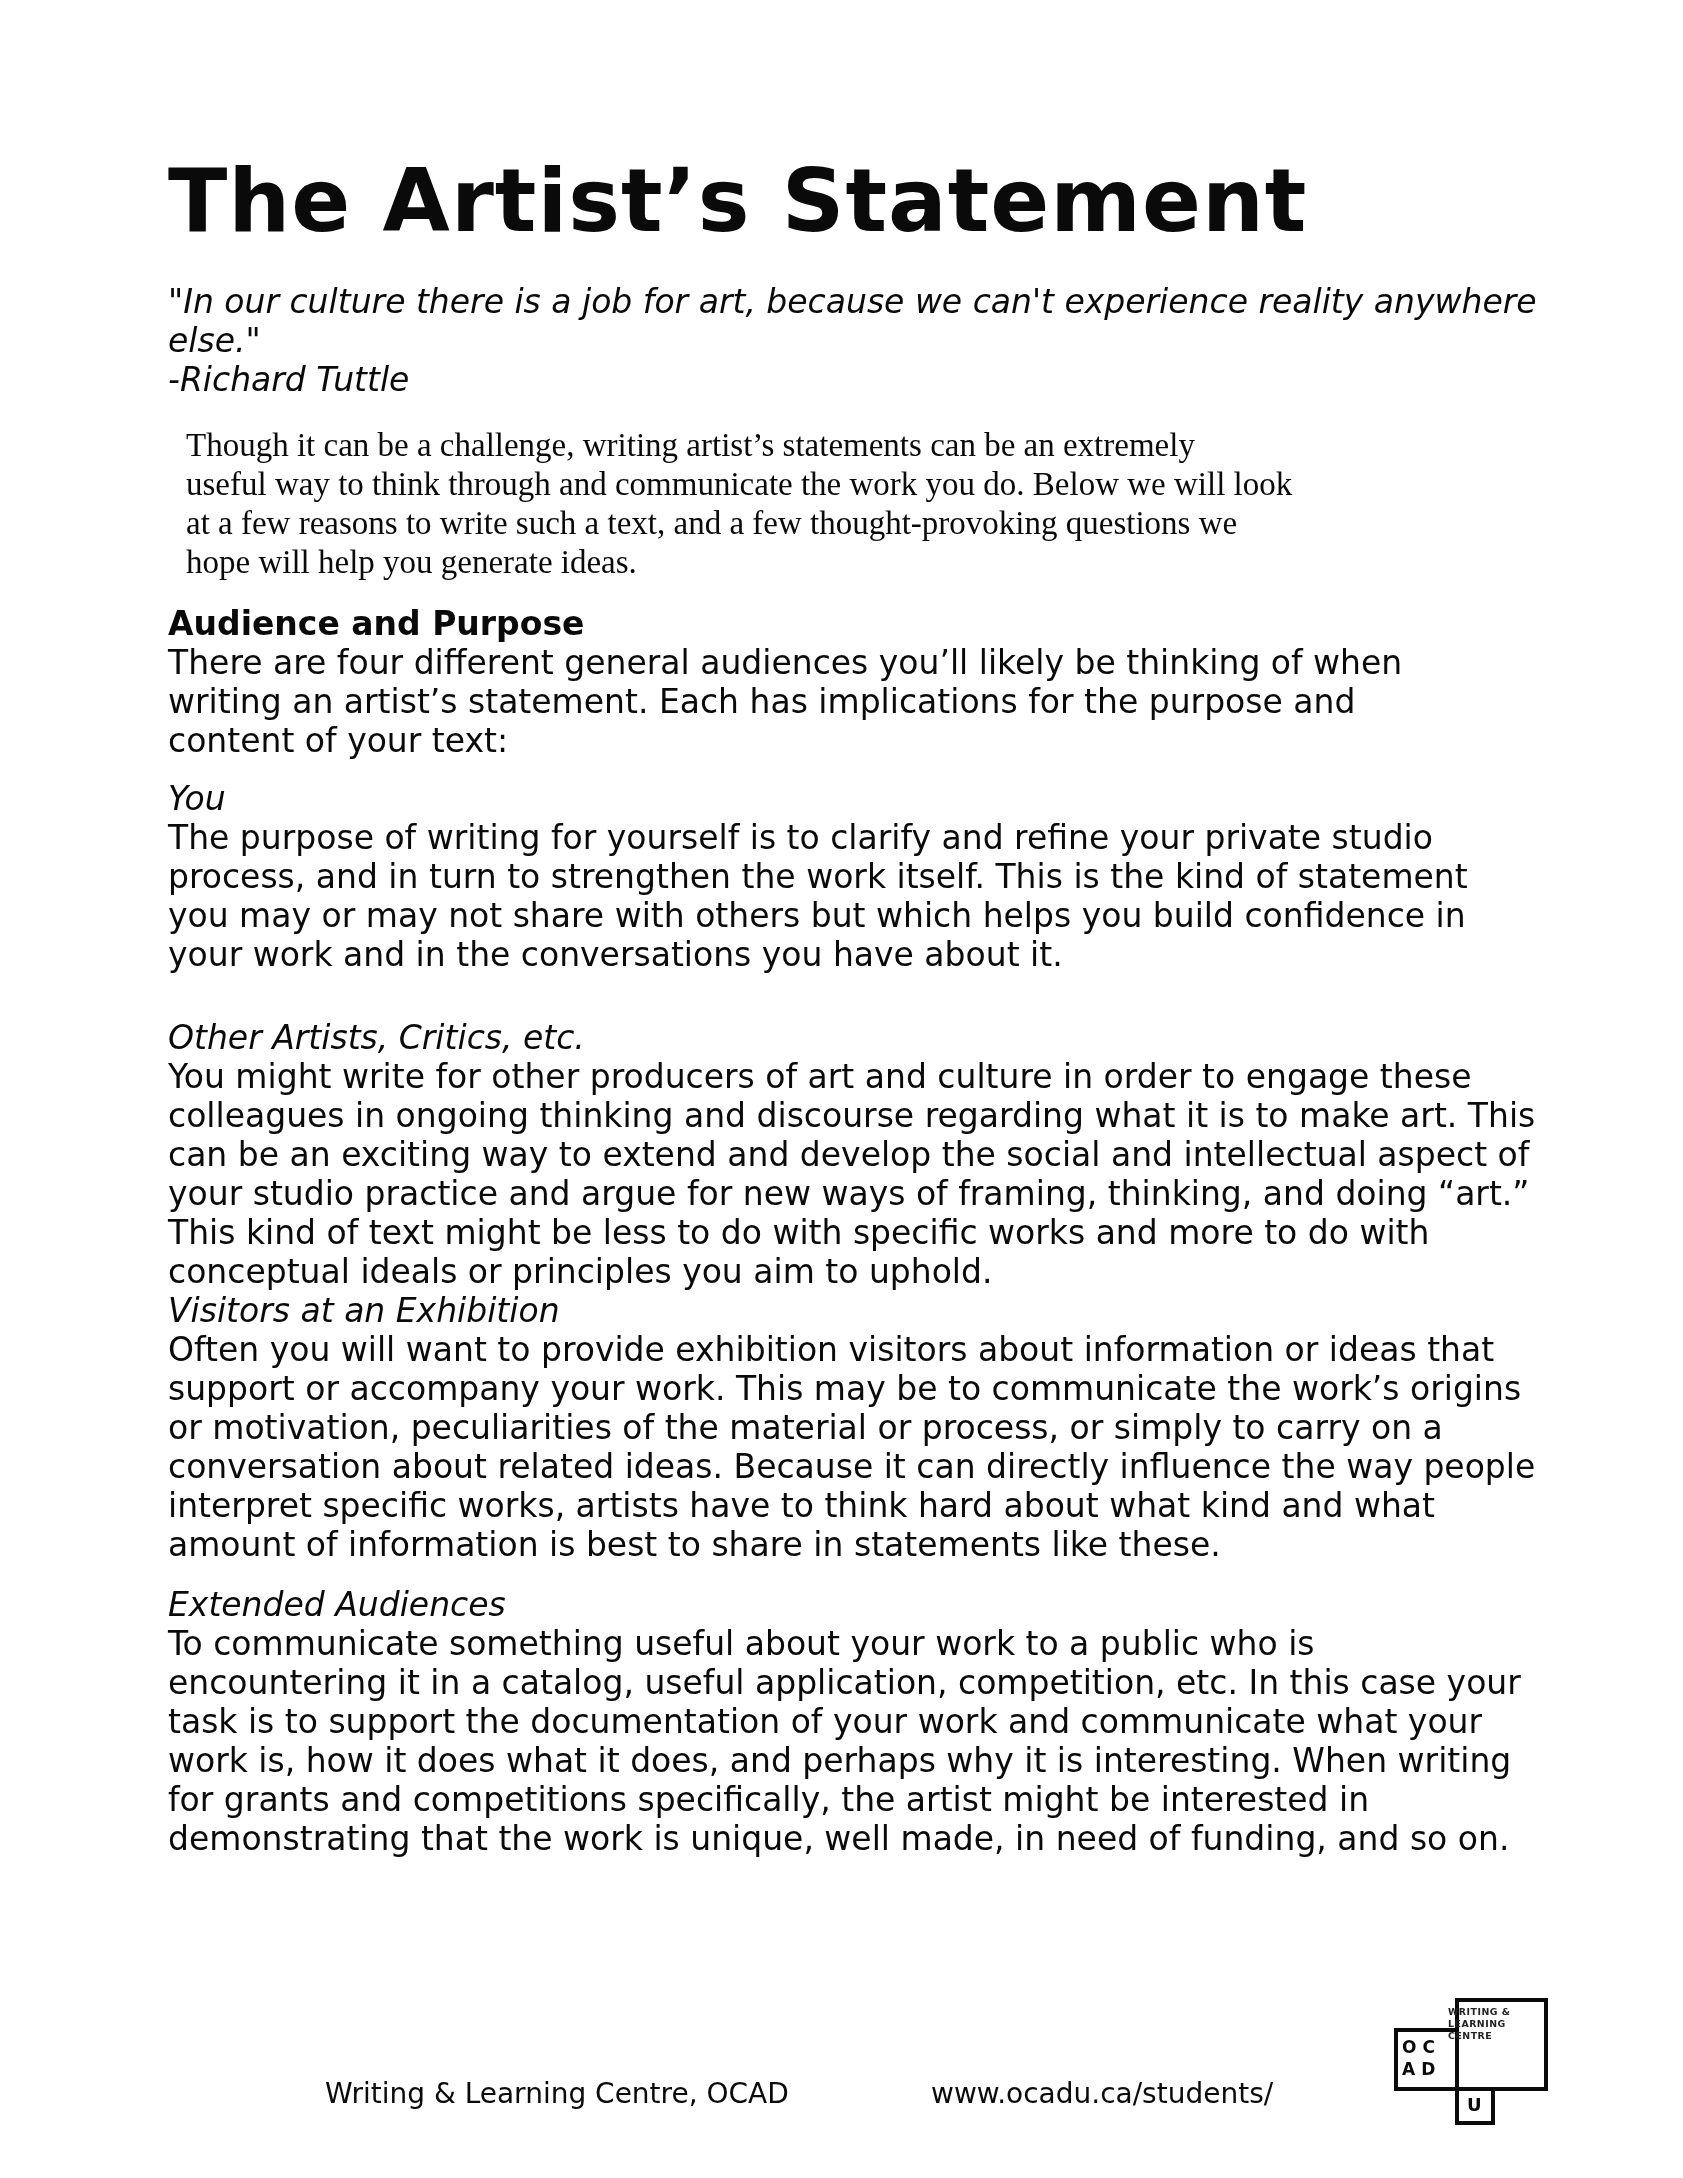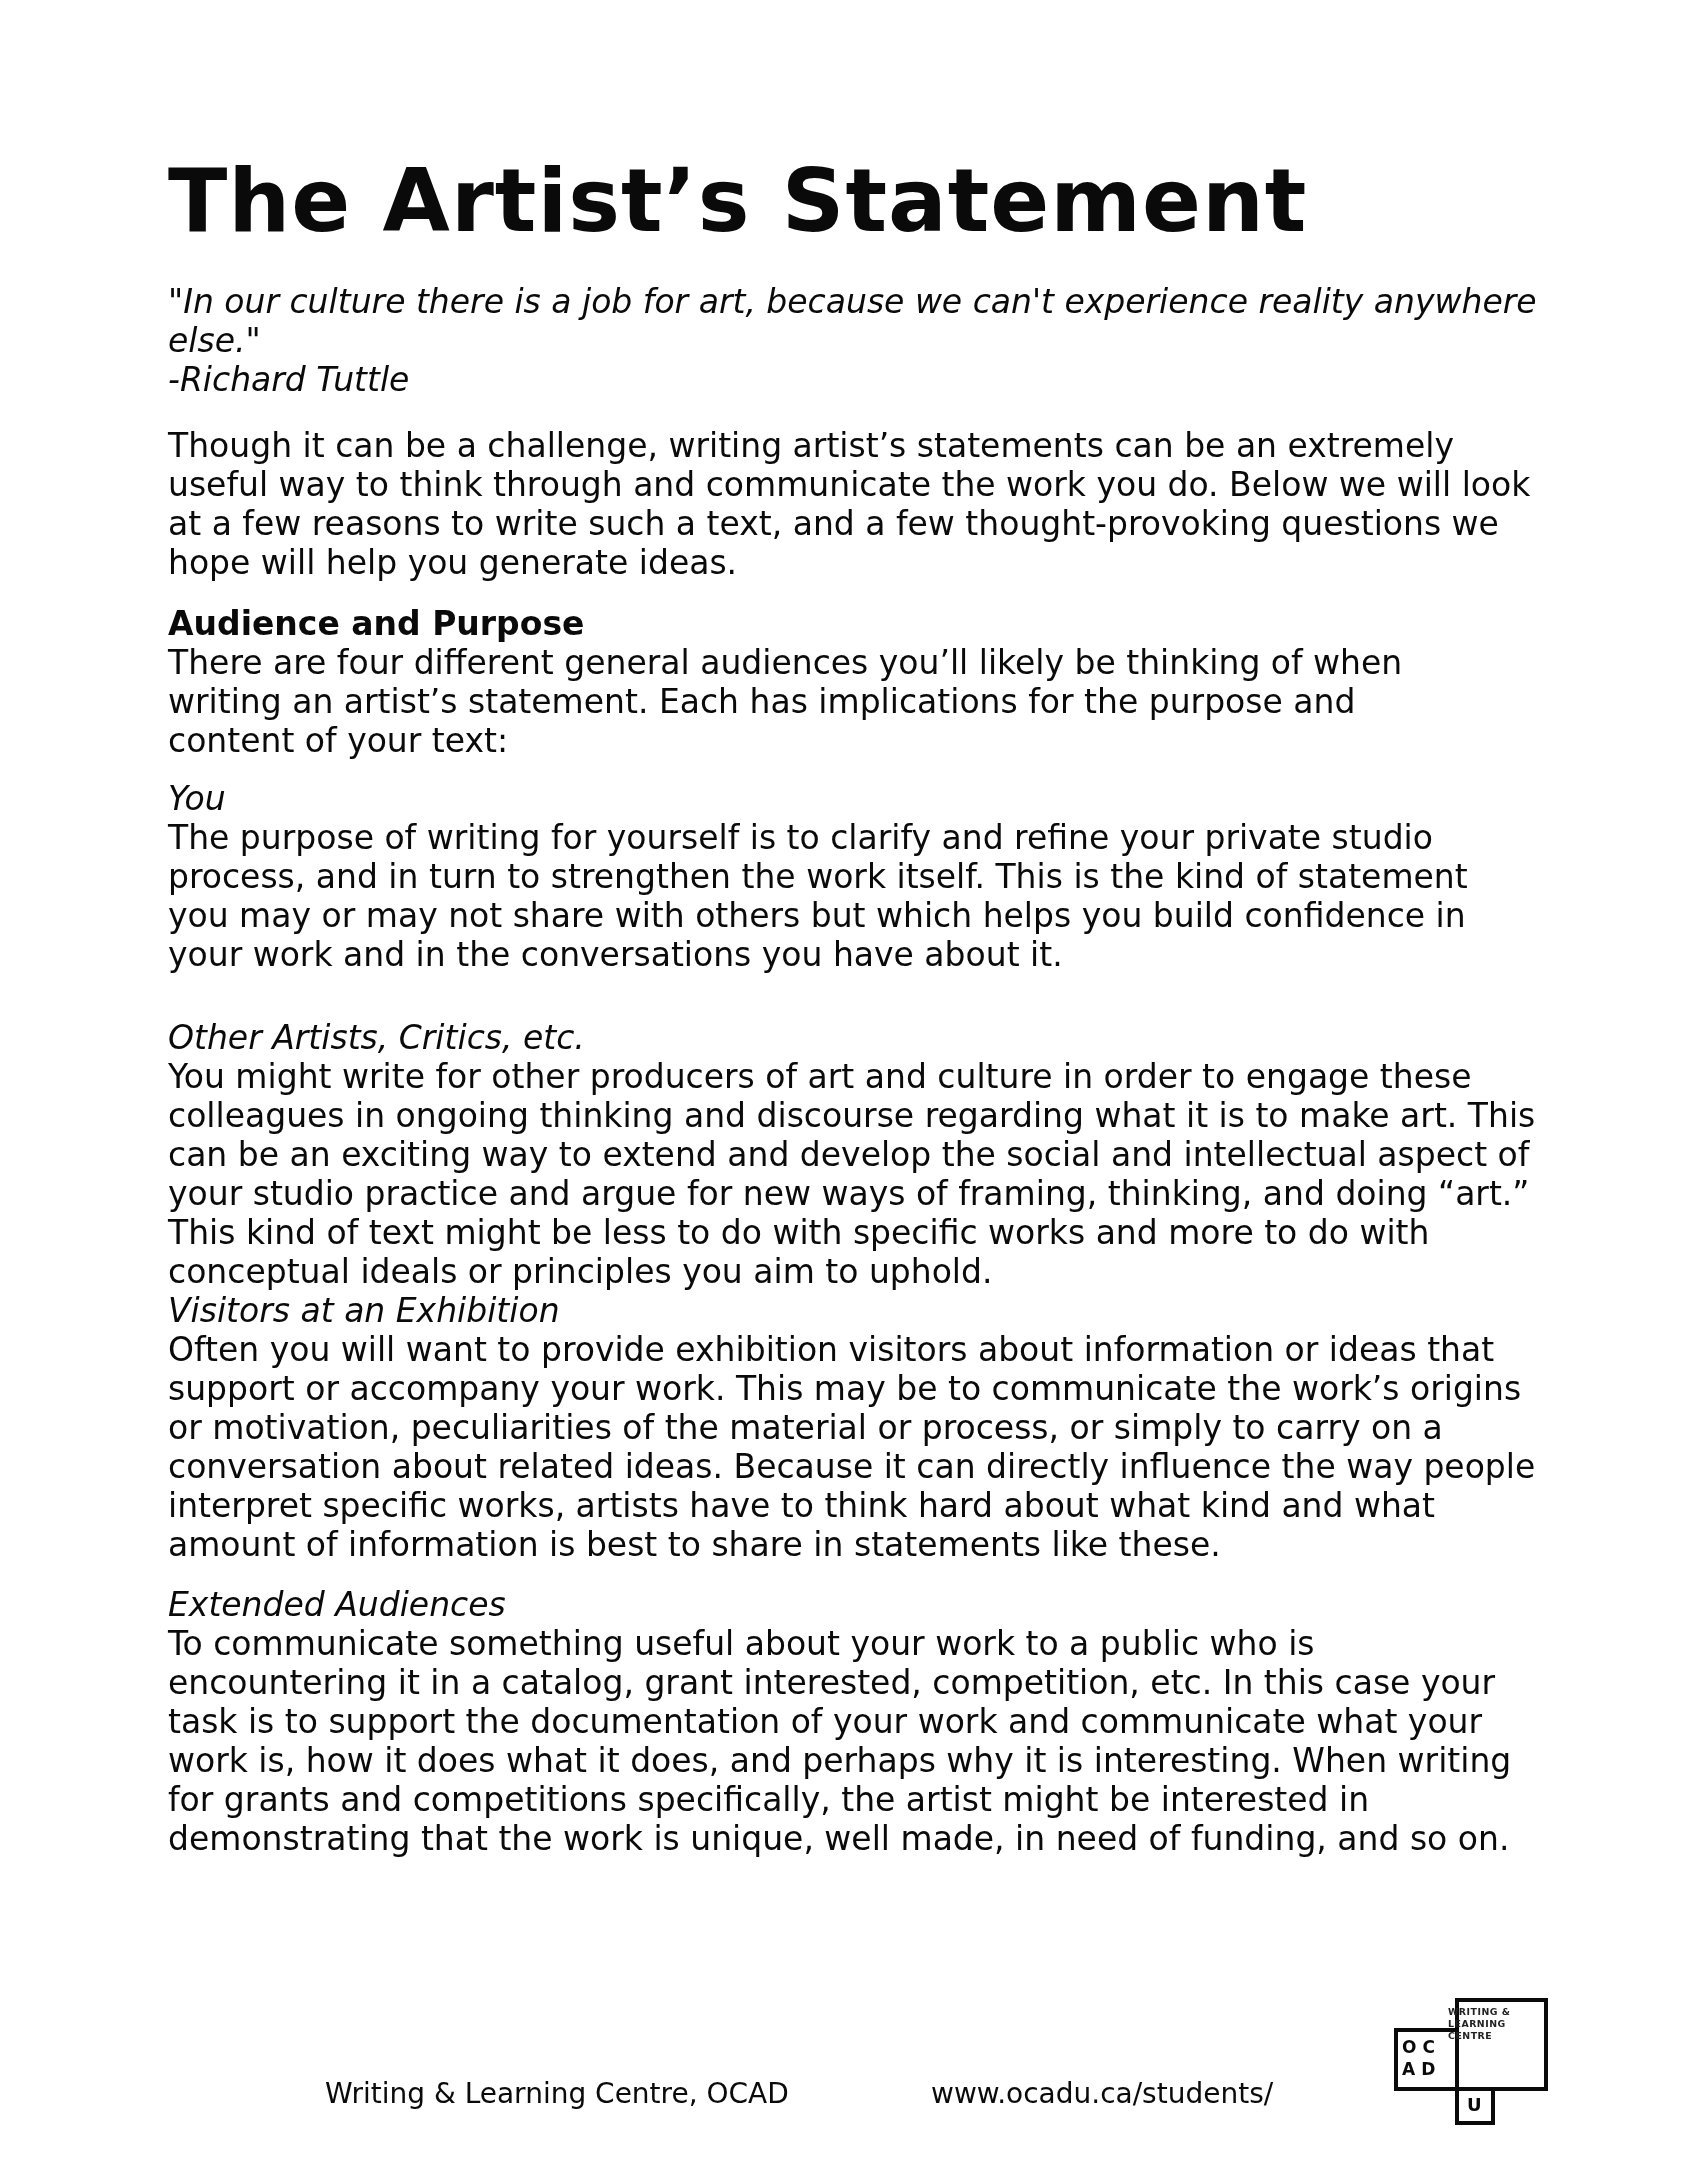--- a/index.html
+++ b/index.html
@@ -2,21 +2,21 @@
 <html><head>
 <meta charset="utf-8">
 <style>
   html, body { margin: 0; padding: 0; background: #ffffff; }
   body { width: 1683px; height: 2178px; position: relative; overflow: hidden; color: #0a0a0a; font-family: "DejaVu Sans", sans-serif; }
   .page { position: absolute; left: 168px; top: 0; width: 1386px; }
   .title { position: absolute; top: 152px; left: 0; margin: 0; font-family: "DejaVu Sans", sans-serif; font-weight: bold; font-size: 87px; line-height: 99px; letter-spacing: 1px; white-space: nowrap; text-align: right; }
   .body-text { font-size: 33px; line-height: 39px; margin: 0; }
   .quote { position: absolute; top: 282px; left: 0; font-style: italic; }
   .quote div { font-size: 33px; line-height: 39px; }
-  .intro { position: absolute; top: 426px; left: 0; }
+  .intro { position: absolute; top: 426px; left: 18px; font-family: Liberation Serif, serif; }
   .section-heading { position: absolute; top: 604px; left: 0; font-weight: bold; font-size: 33px; line-height: 39px; }
   .section-intro { position: absolute; top: 643px; left: 0; }
   .sub { position: absolute; left: 0; }
   .sub-title { font-style: italic; font-size: 33px; line-height: 39px; display: block; }
   .line { display: block; white-space: nowrap; }
   .footer-left { position: absolute; left: 325px; top: 2077px; font-size: 28px; line-height: 34px; white-space: nowrap; }
   .footer-right { position: absolute; left: 931px; top: 2077px; font-size: 28px; line-height: 34px; white-space: nowrap; }
   .logo { position: absolute; left: 1394px; top: 1998px; width: 154px; height: 127px; }
   .logo .box { position: absolute; border: 4px solid #0a0a0a; box-sizing: border-box; background: #fff; }
   .logo .small { left: 0; top: 30px; width: 65px; height: 63px; }
@@ -76,21 +76,21 @@
     <span class="line">support or accompany your work. This may be to communicate the work’s origins</span>
     <span class="line">or motivation, peculiarities of the material or process, or simply to carry on a</span>
     <span class="line">conversation about related ideas. Because it can directly influence the way people</span>
     <span class="line">interpret specific works, artists have to think hard about what kind and what</span>
     <span class="line">amount of information is best to share in statements like these.</span>
   </div>
 
   <div class="sub body-text" style="top:1585px;">
     <span class="sub-title">Extended Audiences</span>
     <span class="line">To communicate something useful about your work to a public who is</span>
-    <span class="line">encountering it in a catalog, grant interested, competition, etc. In this case your</span>
+    <span class="line">encountering it in a catalog, useful application, competition, etc. In this case your</span>
     <span class="line">task is to support the documentation of your work and communicate what your</span>
     <span class="line">work is, how it does what it does, and perhaps why it is interesting. When writing</span>
     <span class="line">for grants and competitions specifically, the artist might be interested in</span>
     <span class="line">demonstrating that the work is unique, well made, in need of funding, and so on.</span>
   </div>
 </div>
 
 <div class="footer-left">Writing &amp; Learning Centre, OCAD</div>
 <div class="footer-right">www.ocadu.ca/students/</div>
 

